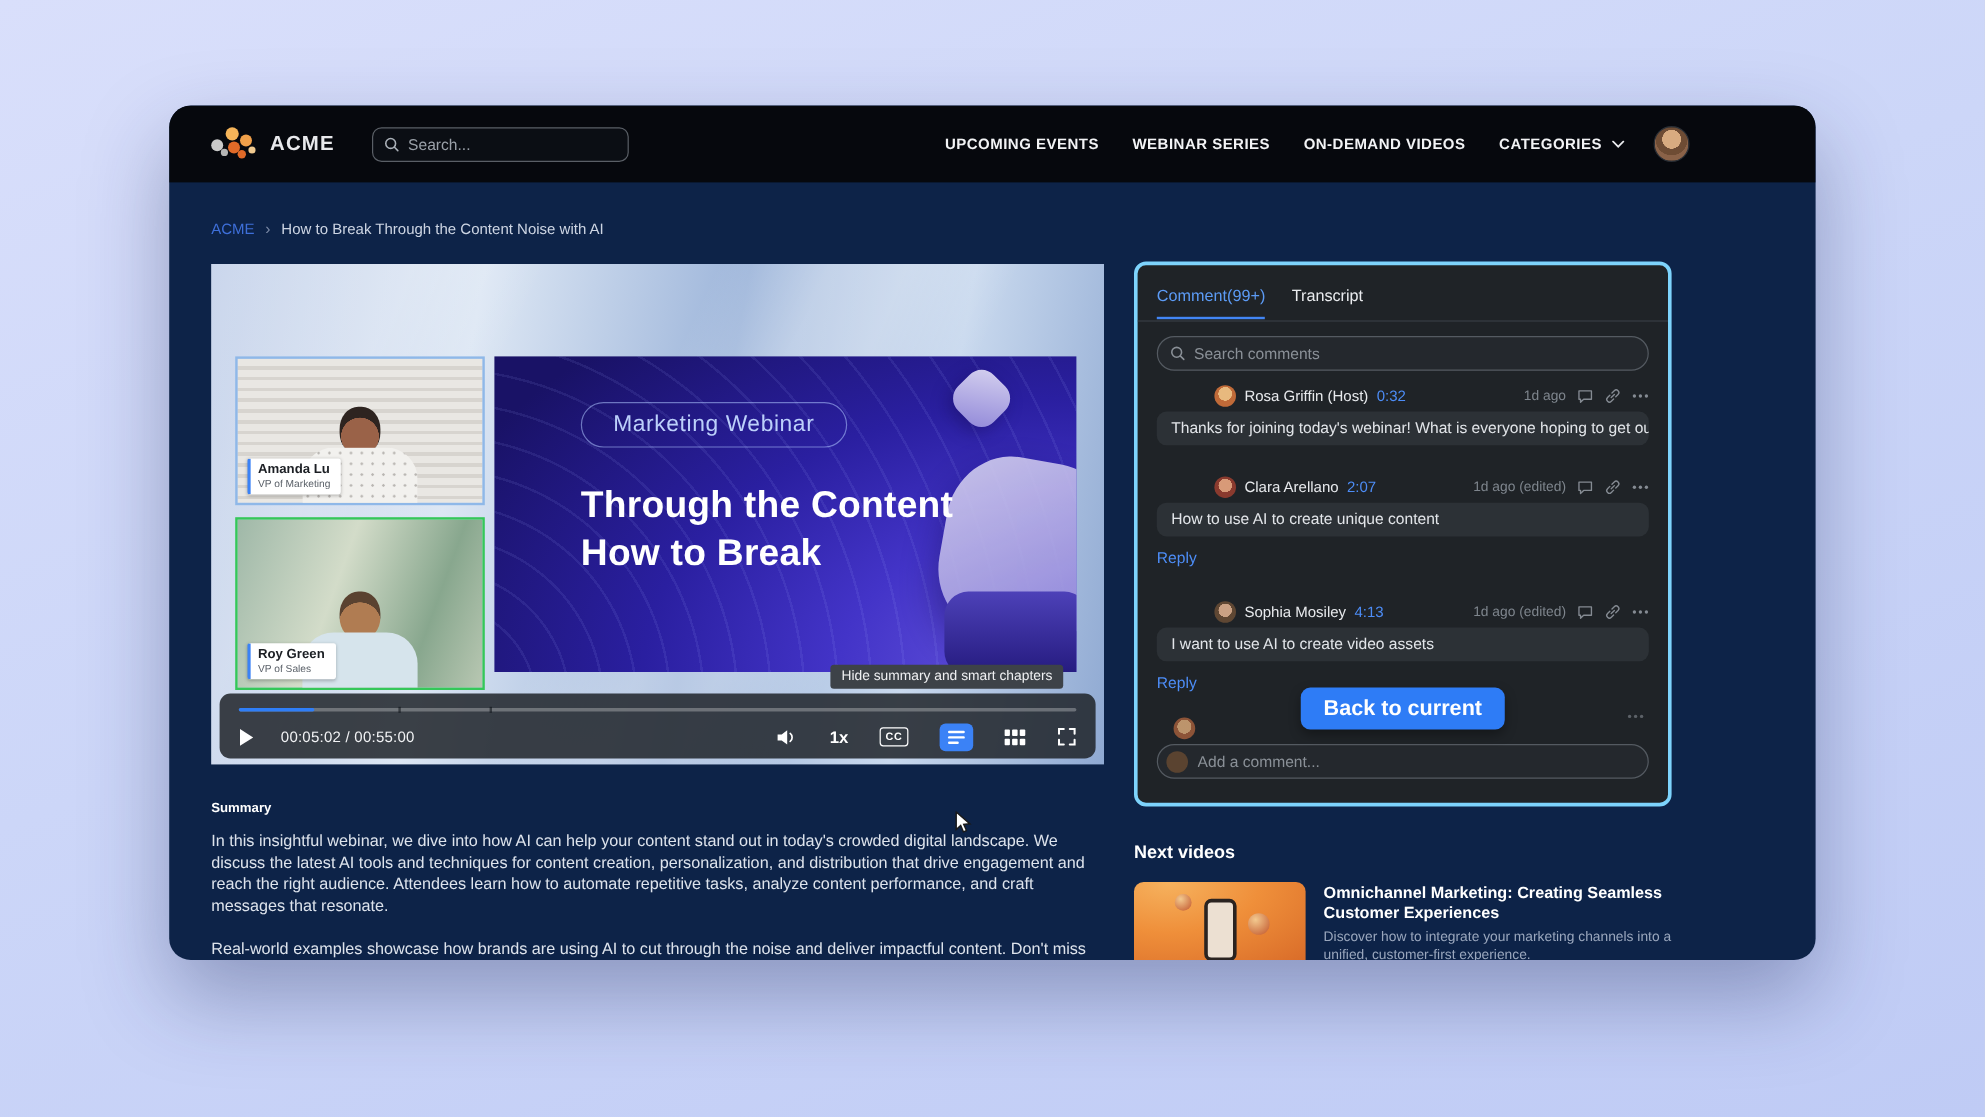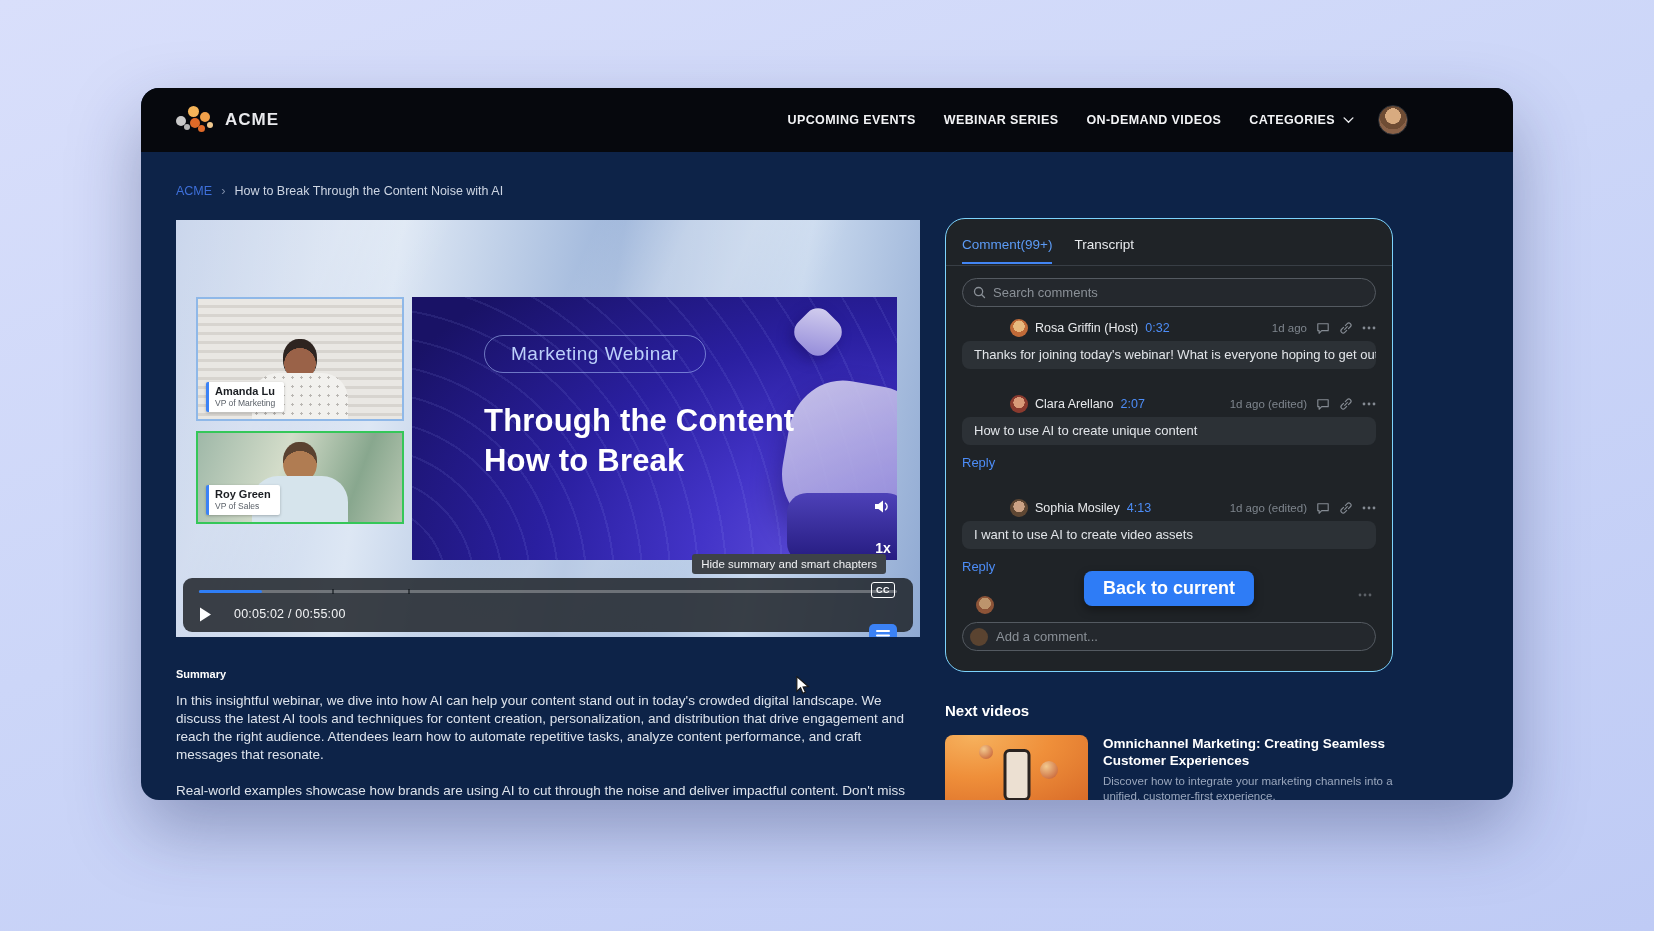--- a/index.html
+++ b/index.html
@@ -50,21 +50,21 @@
   .video {
     position:absolute; left:35px; top:132px; width:744px; height:417px;
     background:
       linear-gradient(115deg, rgba(255,255,255,.25) 0 18%, transparent 30% 45%, rgba(255,255,255,.28) 55% 62%, transparent 72%),
       linear-gradient(100deg,#b9c9e6 0%,#dde7f4 28%,#9db5da 55%,#c9d9ee 78%,#8fa9d2 100%);
     overflow:hidden;
   }
   .tile { position:absolute; left:20px; width:208px; overflow:hidden; }
   .tile-amanda { top:77px; height:124px; border:2px solid #8fb8e8;
     background:repeating-linear-gradient(180deg,#e9e7e3 0 6px,#d7d4cf 6px 9px); }
-  .tile-roy { top:211px; height:93px; border:2px solid #35c759;
+  .tile-roy { top:211px; height:144px; border:2px solid #35c759;
     background:linear-gradient(110deg,#9fb8a8,#d3dcc9 40%,#88a78e 75%,#b8c7b2); }
   .person { position:absolute; left:50%; transform:translateX(-50%); bottom:-6px; width:120px; height:86px; }
   .person .head { position:absolute; left:50%; transform:translateX(-50%); top:0; width:34px; height:40px; border-radius:46%; }
   .person .torso { position:absolute; left:50%; transform:translateX(-50%); top:34px; width:96px; height:54px; border-radius:26px 26px 0 0; }
   .tile-amanda .head { background:radial-gradient(circle at 50% 62%, #9a6248 0 52%, #2e2420 53%); }
   .tile-amanda .torso { background:#f2f1ee; background-image:radial-gradient(#b9b6b2 1px, transparent 1.2px); background-size:9px 9px; }
   .tile-roy .head { background:radial-gradient(circle at 50% 66%, #b07c52 0 55%, #5a4230 56%); }
   .tile-roy .torso { background:#d6e4ec; }
   .name-tag {
     position:absolute; left:8px; bottom:7px; background:#fff; border-left:3px solid #3b82f6;
@@ -94,33 +94,33 @@
   
   .controls {
     position:absolute; left:7px; right:7px; top:358px; height:54px;
     background:rgba(32,36,42,.86); border-radius:9px; padding:0 0;
   }
   .seekbar { position:absolute; left:16px; right:16px; top:12px; height:3px; border-radius:2px; background:rgba(255,255,255,.28); cursor:pointer; }
   .seek-fill { position:absolute; left:0; top:0; bottom:0; border-radius:2px; background:#2f7ef7; }
   .seek-div { position:absolute; top:-1px; width:2px; height:5px; background:rgba(10,14,20,.55); }
   .ctrl-row { position:absolute; left:16px; right:16px; top:22px; height:28px; display:flex; align-items:center; }
   .ctrl-time { color:#f2f3f5; font-size:12.5px; margin-left:22px; letter-spacing:.2px; }
-  .ctrl-right { margin-left:auto; display:flex; align-items:center; gap:26px;flex-direction:column; }
+  .ctrl-right { margin-left:auto; display:flex; align-items:center; gap:26px; }
   .ctrl-btn { display:flex; align-items:center; justify-content:center; cursor:pointer; }
   .speed { color:#fff; font-size:14px; font-weight:700; }
   .cc-badge { border:1.6px solid #fff; border-radius:3px; color:#fff; font-size:9px; font-weight:700; padding:2px 4px; letter-spacing:.5px; }
   .transcript-btn { width:28px; height:23px; background:#3b82f6; border-radius:5px; }
   
   .summary-heading { position:absolute; left:35px; top:580px; color:#fff; font-size:11px; font-weight:700; }
   .summary-p1 { position:absolute; left:35px; top:604px; width:744px; color:#dde3ec; font-size:13.5px; line-height:18px; }
   .summary-p2 { position:absolute; left:35px; top:694px; width:744px; color:#dde3ec; font-size:13.5px; line-height:18px; }
   
   .panel {
     position:absolute; left:804px; top:130px; width:448px; height:454px;
-    background:#1f2327; border:1px solid #7dd3fc; border-radius:20px; overflow:hidden;
+    background:#1f2327; border:3px solid #7dd3fc; border-radius:10px; overflow:hidden;
   }
   .tabs { position:absolute; left:16px; right:16px; top:18px; display:flex; gap:22px; }
   .tab { font-size:13.5px; cursor:pointer; padding-bottom:10px; }
   .tab-active { color:#5c9bf5; border-bottom:2.5px solid #4285f4; }
   .tab-idle { color:#e9ebee; }
   .tabs-divider { position:absolute; left:0; right:0; top:46px; height:1px; background:#383e45; }
   .comment-search {
     position:absolute; left:16px; right:16px; top:59px; height:29px;
     border:1px solid #545a61; border-radius:15px; display:flex; align-items:center; gap:7px; padding:0 10px;
     background:#24282d;
@@ -185,20 +185,29 @@
         <i style="left:0;top:11px;width:10px;height:10px;background:#c9c9c9"></i>
         <i style="left:8px;top:19px;width:6px;height:6px;background:#b5b5b5"></i>
         <i style="left:12px;top:1px;width:11px;height:11px;background:#f5b459"></i>
         <i style="left:14px;top:13px;width:10px;height:10px;background:#e06a28"></i>
         <i style="left:24px;top:7px;width:10px;height:10px;background:#f0a04a"></i>
         <i style="left:22px;top:20px;width:7px;height:7px;background:#e06a28"></i>
         <i style="left:31px;top:17px;width:6px;height:6px;background:#f0c98f"></i>
       </span>
       <span class="brand-name">ACME</span>
     </div>
+    <div class="nav-search">
+      <span>
+        <svg width="13" height="13" viewBox="0 0 14 14">
+            <circle cx="6" cy="6" r="4.4" fill="none" stroke="#aab0b8" stroke-width="1.4"></circle>
+            <path d="M9.4 9.4l3 3" stroke="#aab0b8" stroke-width="1.4" stroke-linecap="round"></path>
+          </svg>
+      </span>
+      <input type="text" placeholder="Search..." style="">
+    </div>
     <div class="nav-right">
       <span class="nav-link">UPCOMING EVENTS</span>
       <span class="nav-link">WEBINAR SERIES</span>
       <span class="nav-link">ON-DEMAND VIDEOS</span>
       <span class="nav-link with-caret">
         <span>CATEGORIES</span>
         <span>
           <svg width="11" height="7" viewBox="0 0 12 8">
               <path d="M1 1l5 5 5-5" fill="none" stroke="#e8e9ec" stroke-width="1.6" stroke-linecap="round"></path>
             </svg>

